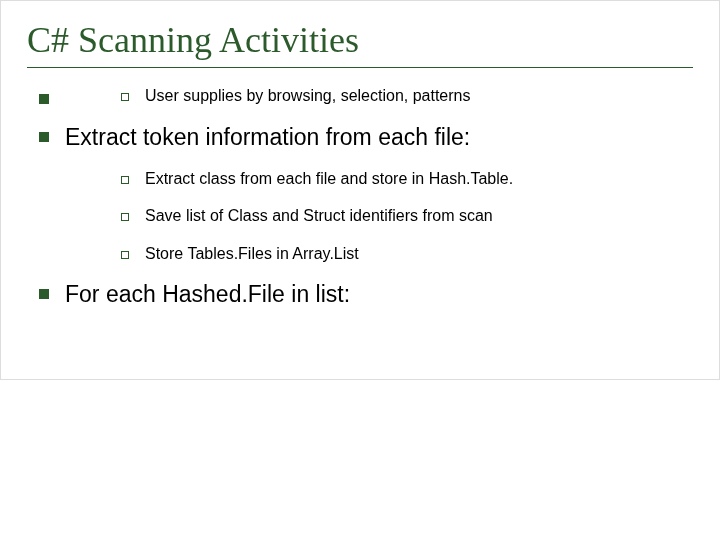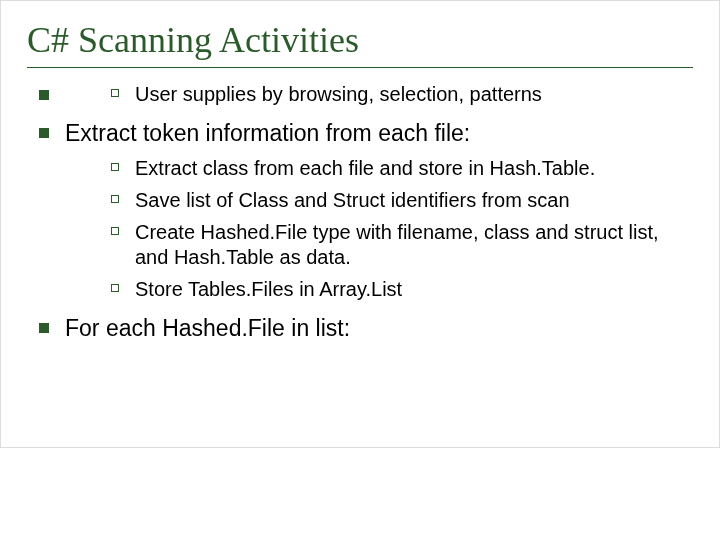--- a/index.html
+++ b/index.html
@@ -7,21 +7,21 @@
     padding: 0;
     width: 720px;
     height: 540px;
     background: #ffffff;
     font-family: Arial, Helvetica, sans-serif;
     overflow: hidden;
   }
   .slide {
     box-sizing: border-box;
     width: 720px;
-    height: 448px;
+    height: 380px;
     padding: 18px 26px 10px 26px;
     position: relative;
     border: 1px solid #ddd;
   }
   .title {
     font-family: "Times New Roman", Times, serif;
     font-size: 36px;
     color: #2b5a2b;
     margin: 0 0 6px 0;
     font-weight: normal;
@@ -53,22 +53,22 @@
     background: #2b5a2b;
   }
   ul.inner {
     list-style: none;
     margin: 4px 0 14px 0;
     padding: 0 0 0 36px;
   }
   ul.inner > li {
     position: relative;
     padding-left: 26px;
-    margin: 8px;
-    font-size: 20px;
+    margin: 18px;
+    font-size: 16px;
     color: #000;
     line-height: 1.22;
   }
   ul.inner > li::before {
     content: "";
     position: absolute;
     left: 2px;
     top: 7px;
     width: 8px;
     height: 8px;
@@ -93,21 +93,20 @@
       <ul class="inner">
         <li>User supplies by browsing, selection, patterns</li>
       </ul>
     </li>
 
     <li>
       <span>Extract token information from each file:</span>
       <ul class="inner">
         <li>Extract class from each file and store in Hash.Table.</li>
         <li>Save list of Class and Struct identifiers from scan</li>
-        <li>Create Hashed.File type with filename, class and struct list, and Hash.Table as data.</li>
         <li>Store Tables.Files in Array.List</li>
       </ul>
     </li>
 
     <li>
       <span>For each Hashed.File in list:</span>
     </li>
 
   </ul>
 </div>

